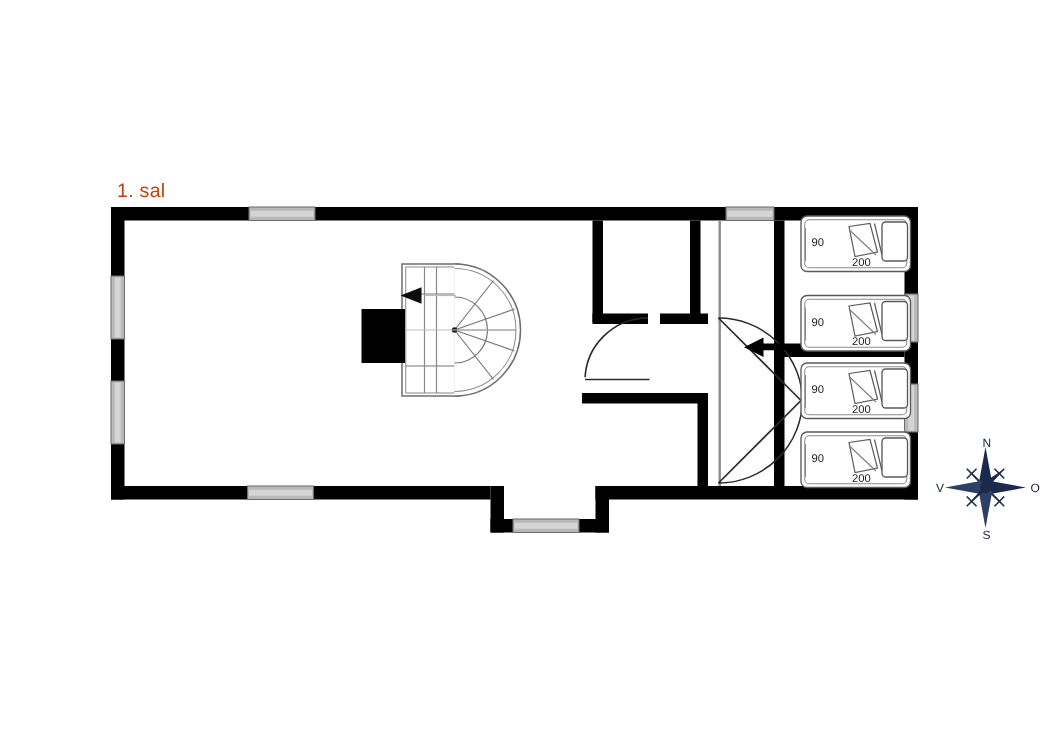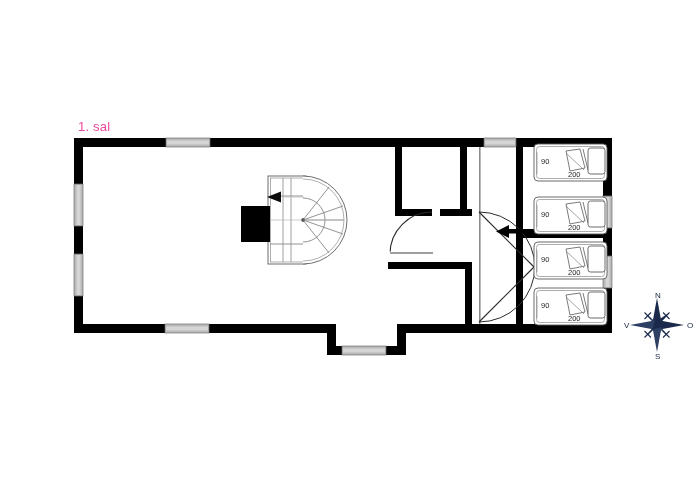--- a/index.html
+++ b/index.html
@@ -21,21 +21,21 @@
     top: 0;
     width: 700px;
     height: 500px;
     display: block;
   }
   #floor-label {
     position: absolute;
     left: 78px;
     top: 119px;
     font-size: 13px;
-    color: #ec4899;
+    color: #c2410c;
     font-family: "Liberation Sans", sans-serif;
     letter-spacing: 0.2px;
     white-space: nowrap;
     text-align: right;
   }
   .bed-dim {
     position: absolute;
     font-size: 7.5px;
     color: #1d1d1d;
     font-family: "Liberation Sans", sans-serif;

